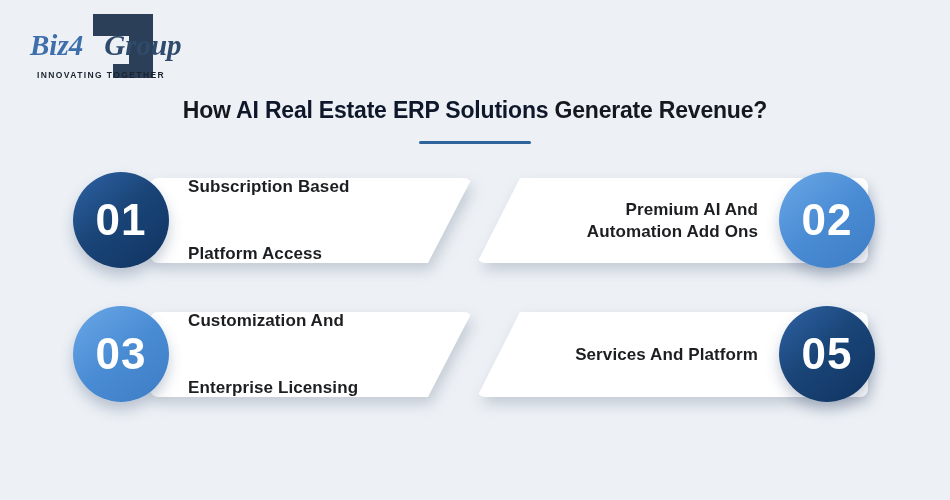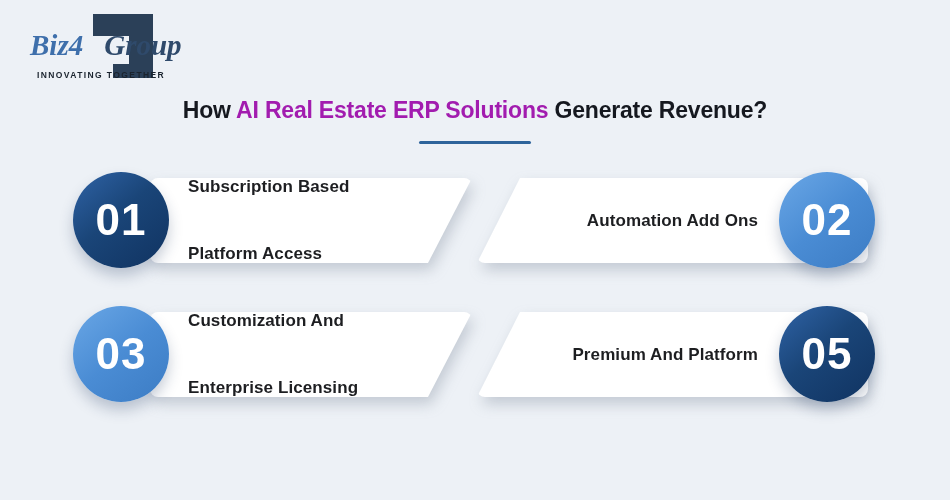--- a/index.html
+++ b/index.html
@@ -23,21 +23,21 @@
   .brand .b-group{color:#2f4a6b;margin-left:21px;}
   .tagline{
     position:absolute;left:7px;top:56px;z-index:2;
     font-size:8.5px;font-weight:700;letter-spacing:1.4px;color:#1a232e;white-space:nowrap;
   }
   
   .title{
     position:absolute;left:0;right:0;top:97px;text-align:center;
     font-size:23px;font-weight:700;color:#15181f;letter-spacing:-0.2px;white-space:pre;
   }
-  .title .hl{color:#a21caf;}
+  .title .hl{color:#0f172a;}
   .title-underline{
     position:absolute;left:419px;top:141px;width:112px;height:3px;
     background:#2e649b;border-radius:2px;
   }
   
   .card-wrap{position:absolute;filter:drop-shadow(3px 7px 7px rgba(109,120,141,0.32));}
   .card{width:100%;height:100%;background:#ffffff;border-radius:8px;}
   .cut-right{clip-path:polygon(0 0,100% 0,calc(100% - 44px) 100%,0 100%);}
   .cut-left{clip-path:polygon(43px 0,100% 0,100% 100%,0 100%);}
   .cw-1,.cw-3{left:150px;width:322px;height:85px;}
@@ -92,20 +92,21 @@
   <span>Platform Access</span>
 </div>
 
 <div class="card-wrap cw-2">
   <div class="card cut-left"></div>
 </div>
 <div class="circle light ci-2">
   <span>02</span>
 </div>
 <div class="label lb-2">
+  <span>Premium AI And</span>
   <span>Automation Add Ons</span>
 </div>
 
 <div class="card-wrap cw-3">
   <div class="card cut-right"></div>
 </div>
 <div class="circle light ci-3">
   <span>03</span>
 </div>
 <div class="label lb-3">
@@ -113,14 +114,14 @@
   <span>Enterprise Licensing</span>
 </div>
 
 <div class="card-wrap cw-4">
   <div class="card cut-left"></div>
 </div>
 <div class="circle dark ci-4">
   <span>05</span>
 </div>
 <div class="label lb-4">
-  <span>Premium And Platform</span>
+  <span>Services And Platform</span>
 </div>
 
 </body></html>

